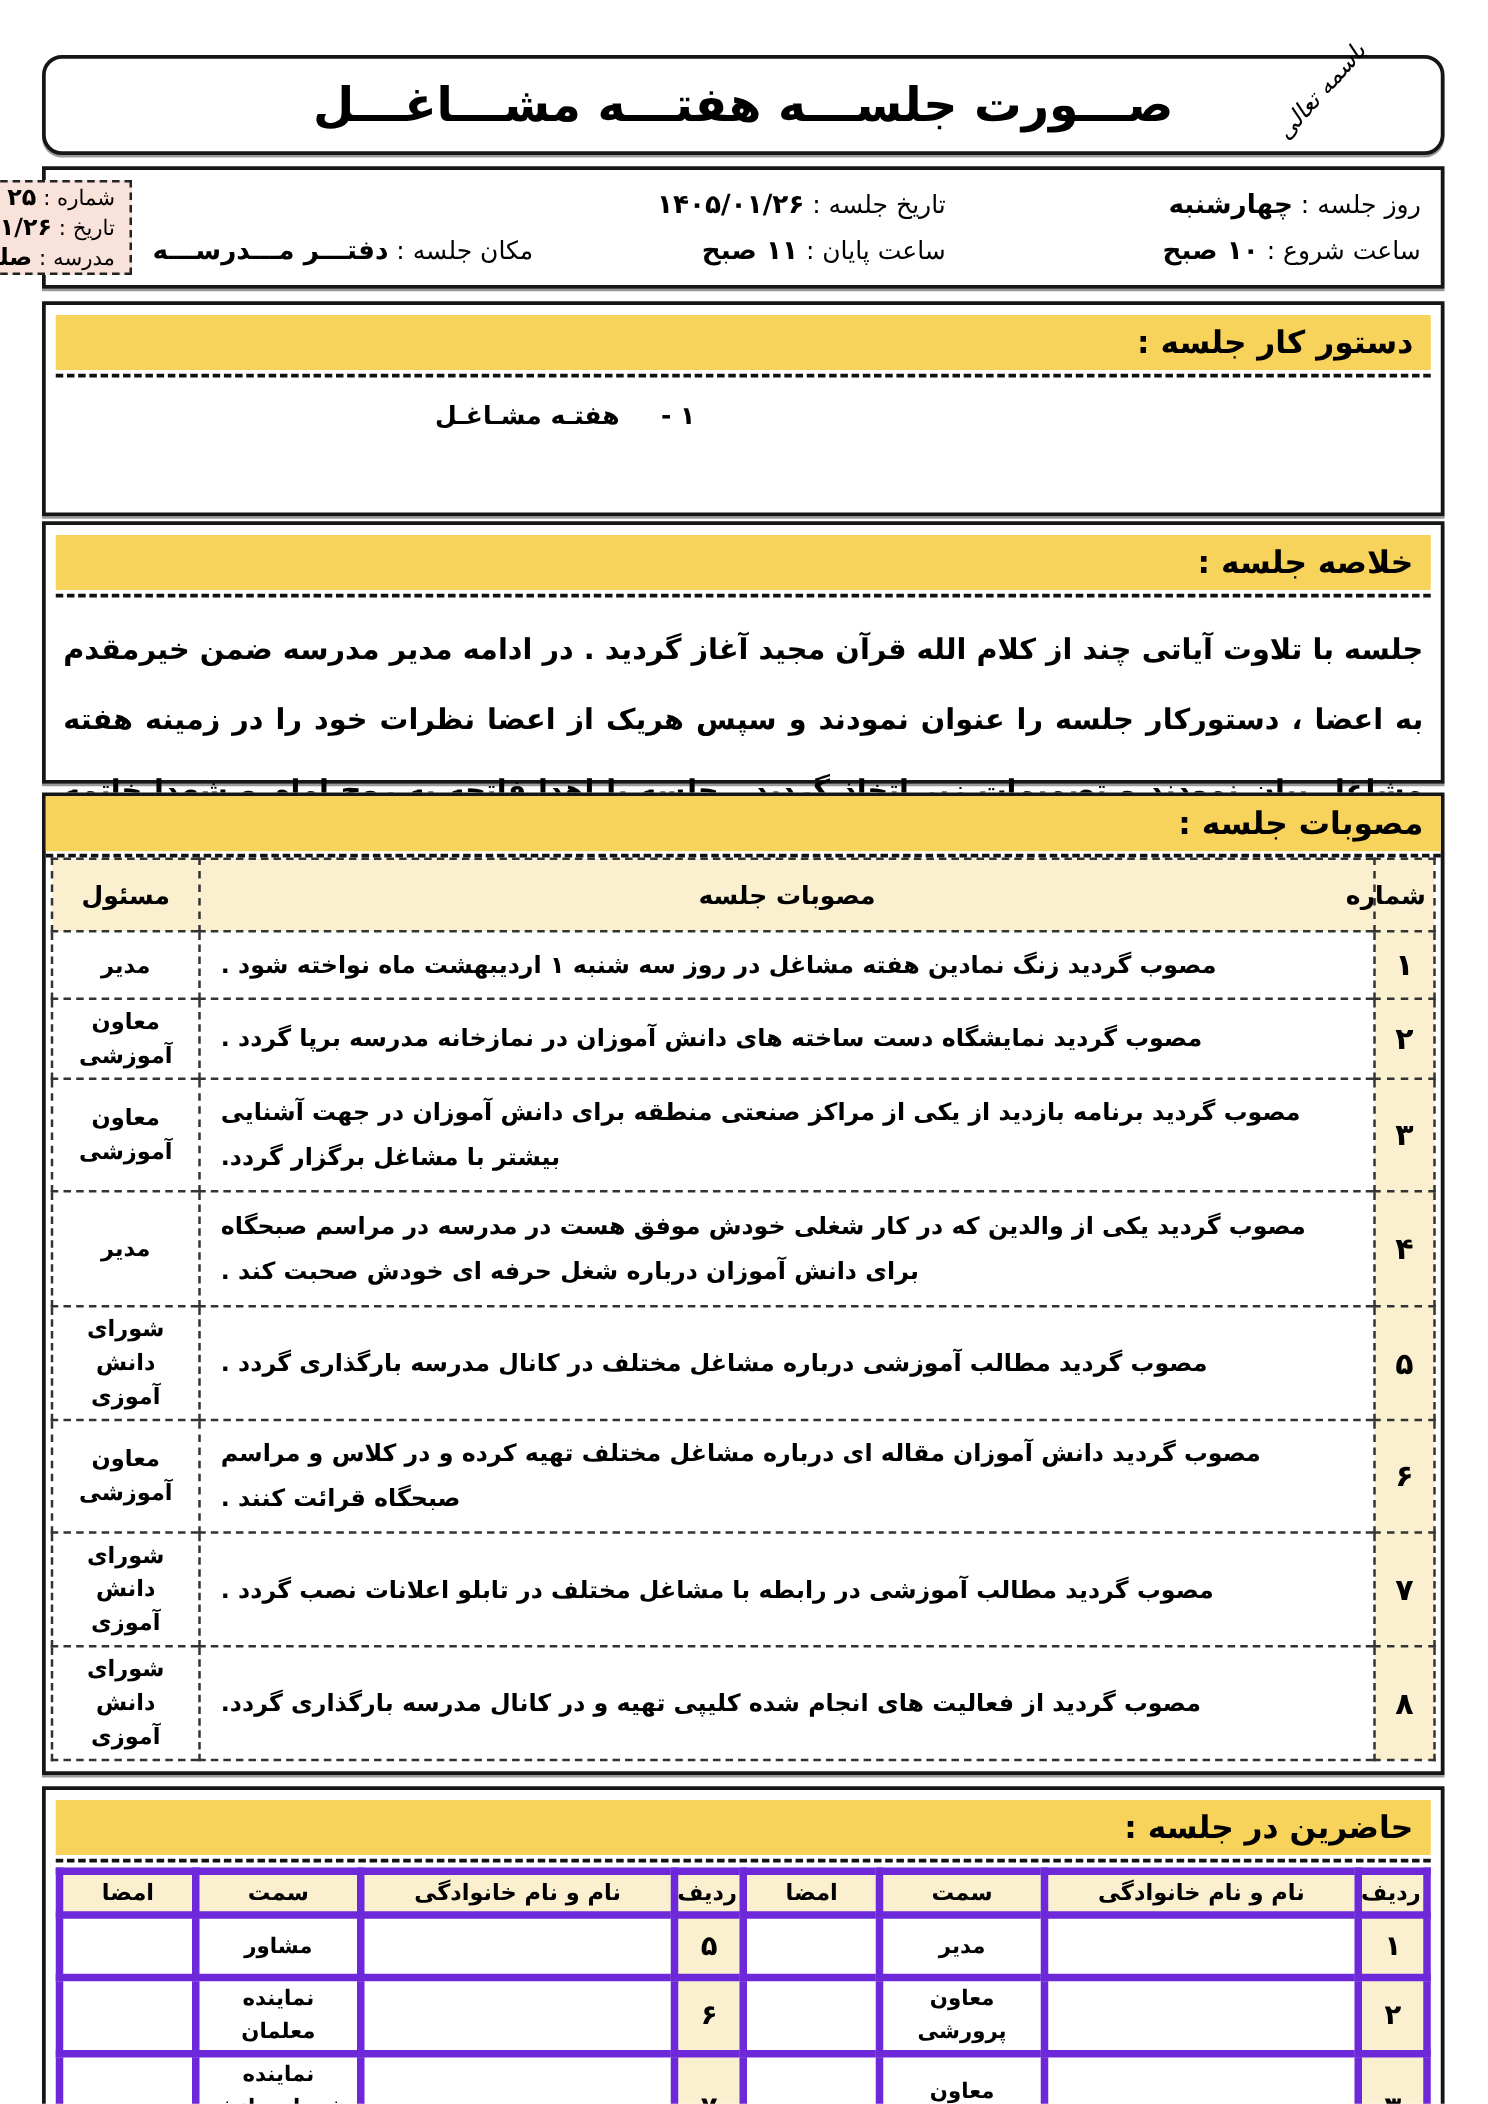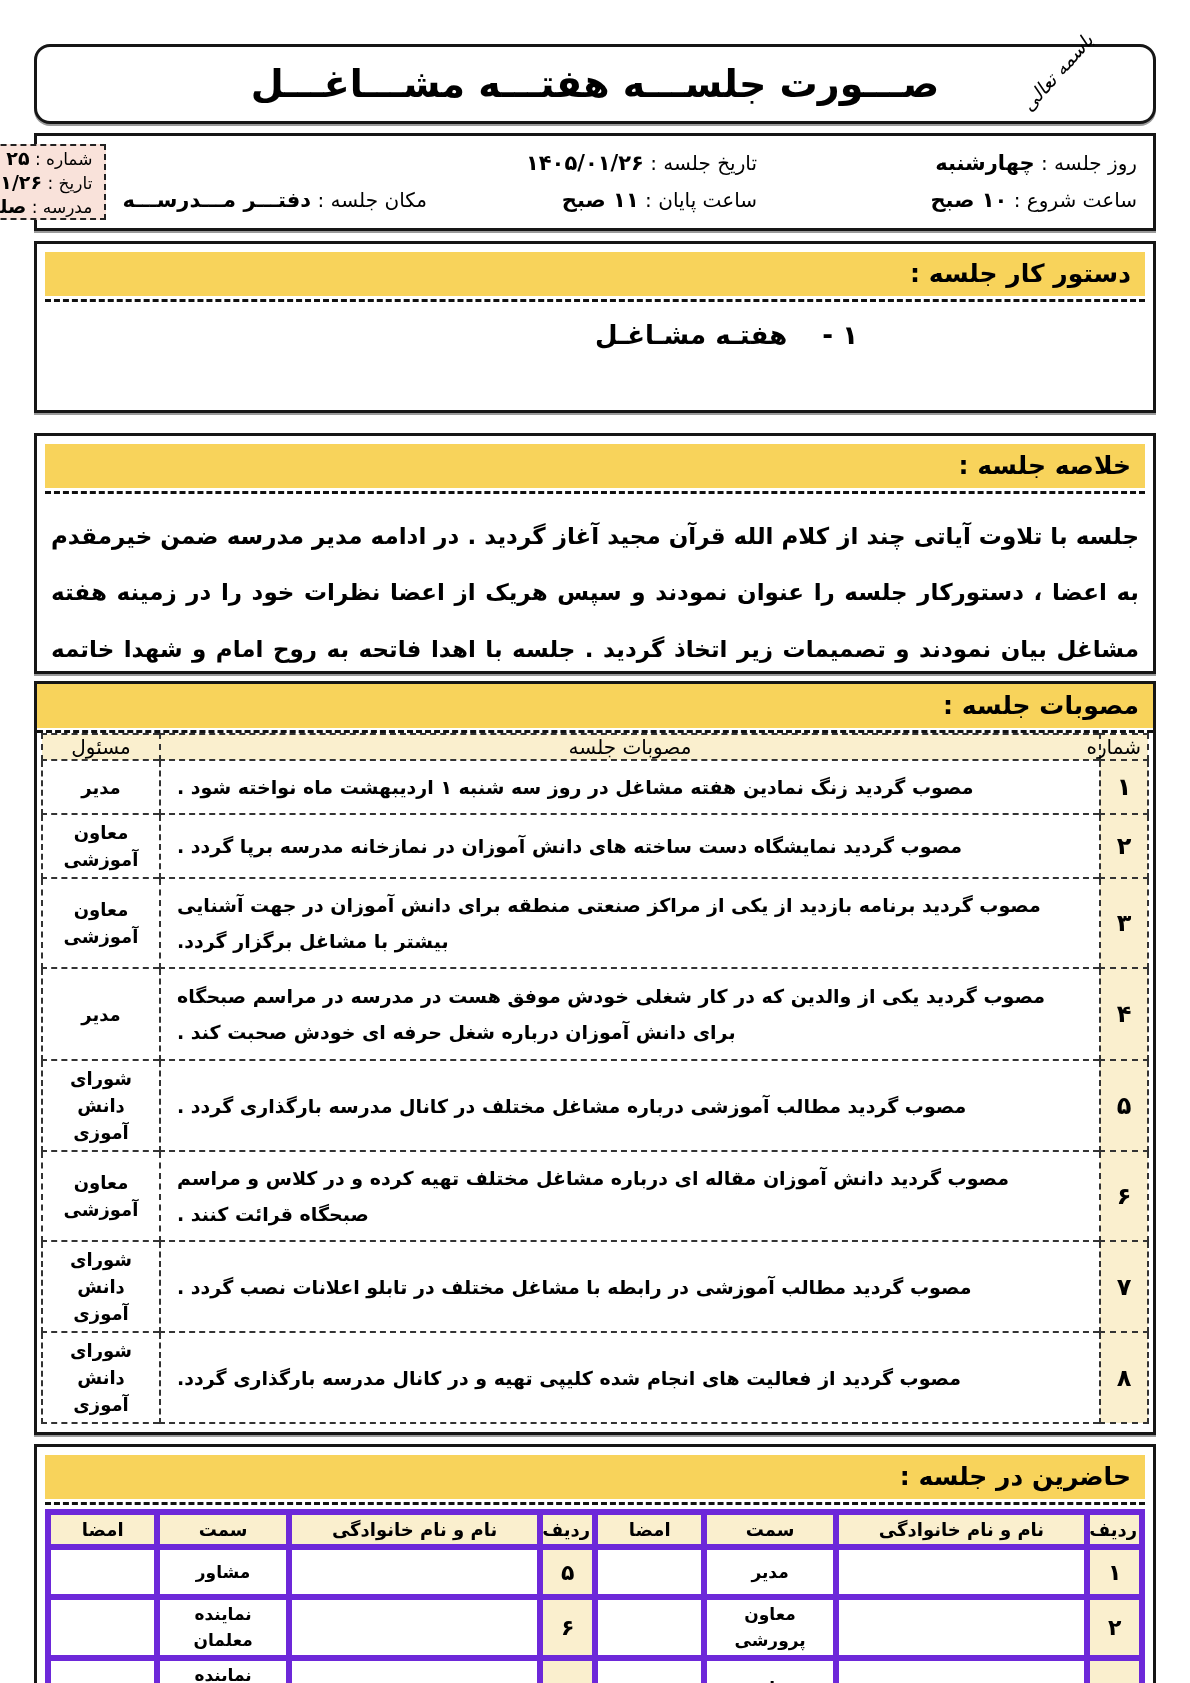--- a/index.html
+++ b/index.html
@@ -85,46 +85,47 @@
     padding: 7px 14px 8px;
   }
   .bar-inset { margin: 8px 8px 0; }
   .dash-line { border-top: 3px dashed #111; margin: 3px 8px 0; height: 0; }
   .dash-line-flush { border-top: 3px dashed #111; margin: 2px 0 0; height: 0; }
 
   
   .agenda-box { margin-top: 10px; height: 172px; }
   .agenda-item {
     padding: 18px 295px 0 10px;
-    font-size: 26px;
+    font-size: 20px;
     font-weight: bold;
     white-space: nowrap;
+    text-align: center;
   }
   .agenda-item .num { margin-left: 26px; }
 
   
-  .summary-box { margin-top: 20px; height: 241px; }
+  .summary-box { margin-top: 4px; height: 210px; }
   .summary-text {
     padding: 14px 14px 0;
     font-size: 23px;
     font-weight: bold;
     line-height: 2.45;
     text-align: justify;
   }
 
   
   .resolutions-box { margin-top: 7px; }
   .res-table {
     width: calc(100% - 8px);
     margin: 0 4px 8px;
     border-collapse: collapse;
     table-layout: fixed;
   }
   .res-table td, .res-table th { border: 2px dashed #333; vertical-align: middle; }
-  .res-table th { background: #faefce; font-size: 20px; font-weight: normal; padding: 0 6px; }
+  .res-table th { background: #faefce; font-size: 20px; font-weight: bold; padding: 16px 6px; }
   .col-num  { width: 48px; }
   .col-resp { width: 118px; }
   .res-num  { background: #faefce; font-weight: bold; font-size: 24px; text-align: center; }
   .res-text { font-size: 19px; font-weight: bold; text-align: left; padding: 8px 16px; line-height: 1.9; }
   .res-resp { font-weight: bold; font-size: 18px; text-align: center; padding: 4px; line-height: 1.5; }
   .rh-45 { height: 45px; } .rh-88 { height: 88px; } .rh-92 { height: 92px; }
   .rh-60 { height: 60px; } .rh-40 { height: 40px; } .rh-50 { height: 50px; } .rh-70 { height: 70px; }
 
   
   .attendees-box { margin-top: 9px; height: 300px; }

